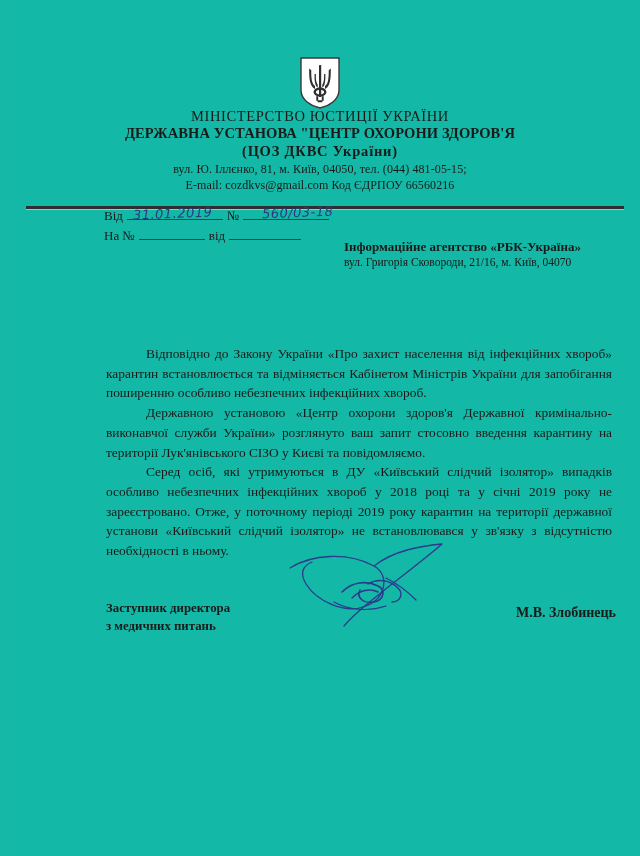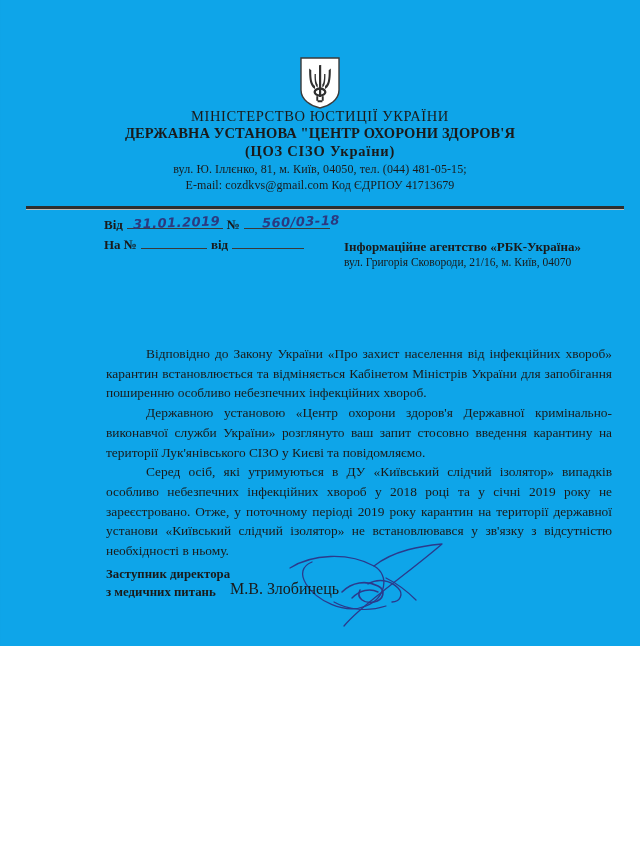--- a/index.html
+++ b/index.html
@@ -3,23 +3,23 @@
 <meta charset="utf-8">
 <style>
   html, body {
     margin: 0;
     padding: 0;
     background: #ffffff;
   }
   #page {
     position: relative;
     width: 640px;
-    height: 646px;
+    height: 856px;
     margin: 0 auto;
-    background: #0ea5e9;
+    background: #14b8a6;
     overflow: hidden;
     font-family: "Liberation Serif", "DejaVu Serif", serif;
     color: #1a1a1a;
   }
 
   
   .emblem-wrap {
     position: absolute;
     top: 56px;
     left: 0;
@@ -79,25 +79,24 @@
     left: 0;
     top: 3px;
     width: 100%;
     height: 1px;
     background: #bdbdbd;
   }
 
   
   .refs {
     position: absolute;
-    top: 215px;
+    top: 206px;
     left: 104px;
     font-size: 13px;
     line-height: 1.45;
-    font-weight: bold;
   }
   .ref-row {
     display: flex;
     align-items: baseline;
     white-space: nowrap;
   }
   .ref-label {
     font-size: 13px;
   }
   .ref-blank {
@@ -151,36 +150,37 @@
     text-align: justify;
   }
   .body p {
     margin: 0;
     text-indent: 40px;
   }
 
   
   .sig-block {
     position: absolute;
-    top: 566px;
+    top: 600px;
     left: 106px;
     width: 510px;
     display: flex;
+    justify-content: space-between;
     align-items: flex-start;
   }
   .sig-title {
     font-size: 12.8px;
     font-weight: bold;
     line-height: 1.38;
     white-space: pre-line;
   }
   .sig-name {
-    font-size: 16px;
-    font-weight: normal;
-    margin-top: 14px;
+    font-size: 14px;
+    font-weight: bold;
+    margin-top: 5px;
     white-space: nowrap;
   }
   .signature-mark {
     position: absolute;
     top: 540px;
     left: 282px;
     width: 180px;
     height: 92px;
     pointer-events: none;
   }
@@ -230,23 +230,23 @@
           <path d="M23.8 40.2 l1.9 0 l0 4.6 l-1.9 0 z"></path>
           <path d="M19.6 44.3 h4.8 v2.0 h-4.8 z"></path>
         </g>
       </svg>
     </span>
   </div>
 
   <div class="letterhead">
     <div class="lh-ministry">МІНІСТЕРСТВО ЮСТИЦІЇ УКРАЇНИ</div>
     <div class="lh-org">ДЕРЖАВНА УСТАНОВА "ЦЕНТР ОХОРОНИ ЗДОРОВ'Я</div>
-    <div class="lh-abbr">(ЦОЗ СІЗО України)</div>
+    <div class="lh-abbr">(ЦОЗ ДКВС України)</div>
     <div class="lh-contact">вул. Ю. Іллєнко, 81, м. Київ, 04050, тел. (044) 481-05-15;</div>
-    <div class="lh-contact">E-mail: cozdkvs@gmail.com  Код ЄДРПОУ 41713679</div>
+    <div class="lh-contact">E-mail: cozdkvs@gmail.com  Код ЄДРПОУ 66560216</div>
   </div>
 
   <div class="divider"></div>
 
   <div class="refs">
     <div class="ref-row">
       <span class="ref-label">Від</span>
       <span class="ref-blank w-date"></span>
       <span class="ref-label">№</span>
       <span class="ref-blank w-num"></span>

